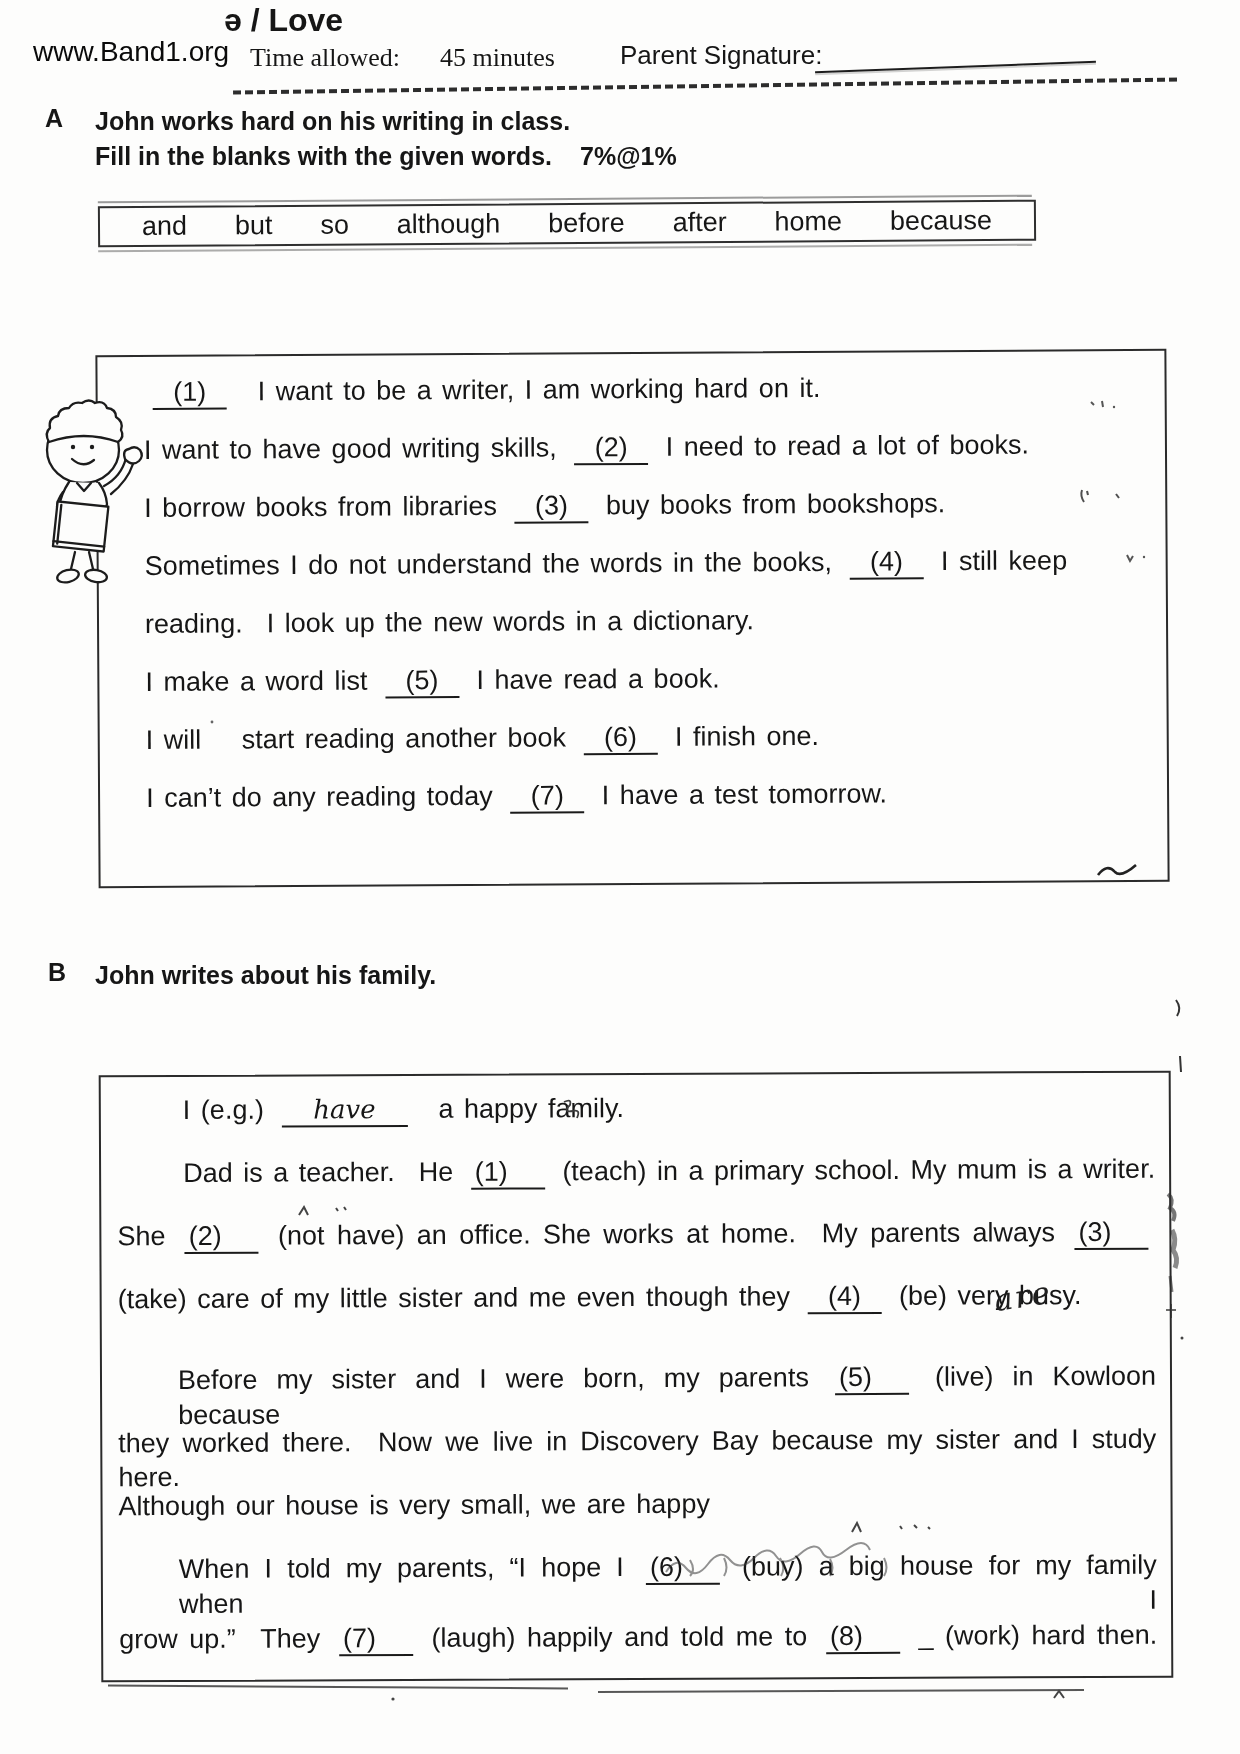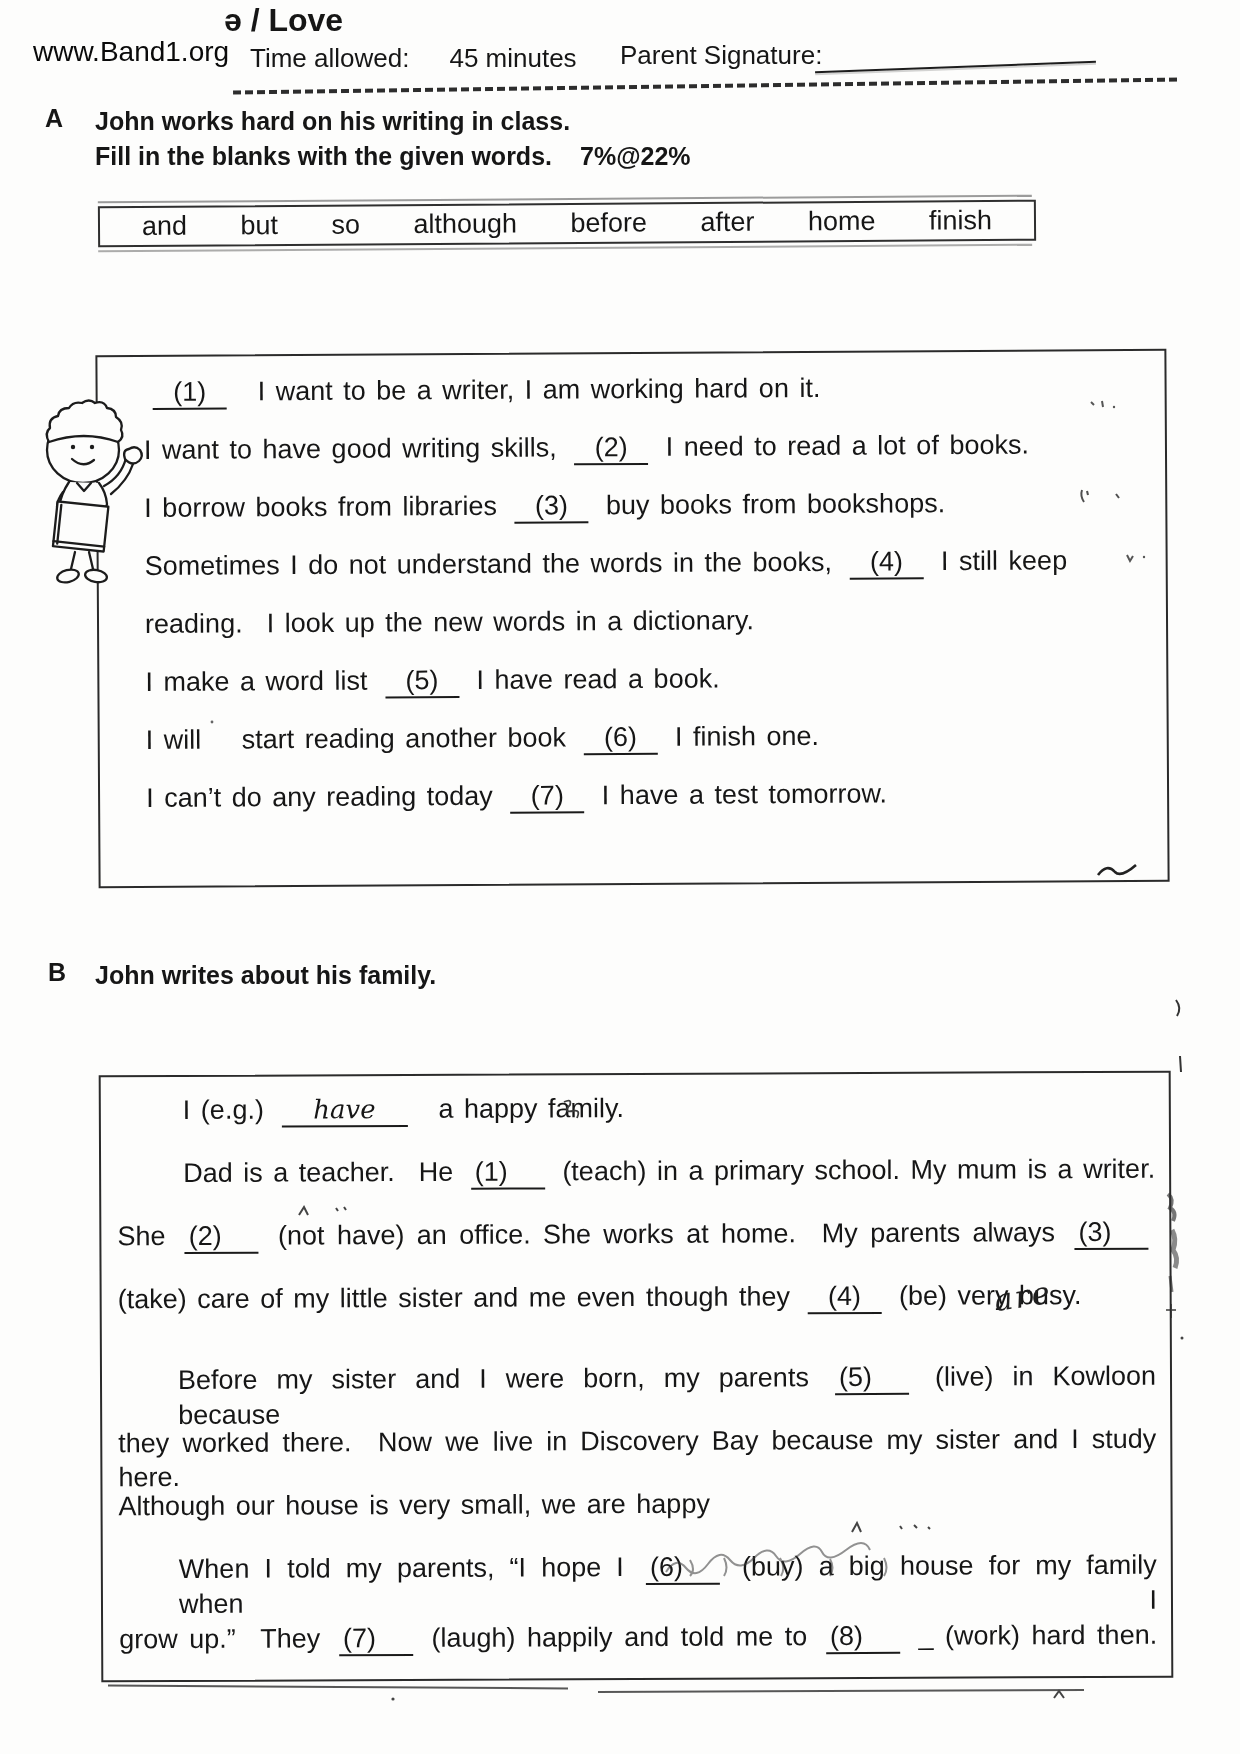--- a/index.html
+++ b/index.html
@@ -6,21 +6,21 @@
   .page{
     position:relative;width:1240px;height:1754px;margin:0 auto;
     background:#fdfdfc;overflow:hidden;
     font-family:"Liberation Sans",sans-serif;color:#161616;
   }
   .abs{position:absolute;}
 
   
   .watermark{left:33px;top:36px;font-size:28px;color:#0a0a0a;}
   .title-frag{left:224px;top:2px;font-size:32px;font-weight:bold;}
-  .time-row{left:250px;top:43px;font-size:26px;}
+  .time-row{left:250px;top:43px;font-size:26px;font-family:Liberation Serif, serif;}
   .time-row .val{margin-left:40px;}
   .sig-label{left:620px;top:40px;font-size:26px;}
   .sig-line{left:815px;top:66px;width:281px;height:0;
     border-top:2px solid #1d1d1d;transform:rotate(-2.1deg);
     box-shadow:0 2px 0 rgba(20,20,20,.18);}
   .dash-sep{left:233px;top:84px;width:948px;height:4px;transform:rotate(-0.8deg);
     background:repeating-linear-gradient(90deg,#2d2d2d 0 8px,transparent 8px 12px);}
 
   
   .sec-label{font-size:25px;font-weight:bold;}
@@ -75,32 +75,32 @@
   <div class="abs time-row">
     <span>Time allowed:</span><span class="val">45 minutes</span>
   </div>
   <div class="abs sig-label">Parent Signature:</div>
   <div class="abs sig-line"></div>
   <div class="abs dash-sep"></div>
 
   <div class="abs sec-label" style="left:45px;top:104px;">A</div>
   <div class="abs sec-h" style="left:95px;top:104px;">John works hard on his writing in class.</div>
   <div class="abs sec-h" style="left:95px;top:139px;">
-    <span>Fill in the blanks with the given words.</span><span class="marks">7%@22%</span>
+    <span>Fill in the blanks with the given words.</span><span class="marks">7%@1%</span>
   </div>
 
   <div class="abs wordbank">
       <span class="wb-word">and</span>
       <span class="wb-word">but</span>
       <span class="wb-word">so</span>
       <span class="wb-word">although</span>
       <span class="wb-word">before</span>
       <span class="wb-word">after</span>
       <span class="wb-word">home</span>
-      <span class="wb-word">finish</span>
+      <span class="wb-word">because</span>
     </div>
 
   <div class="abs pbox boxA">
       <div class="tline" style="padding-left: 2px;"><span class="blank num">(1)</span>  I want to be a writer, I am working hard on it.</div>
       <div class="tline">I want to have good writing skills, <span class="blank num">(2)</span> I need to read a lot of books.</div>
       <div class="tline">I borrow books from libraries <span class="blank num">(3)</span> buy books from bookshops.</div>
       <div class="tline">Sometimes I do not understand the words in the books, <span class="blank num">(4)</span> I still keep</div>
       <div class="tline">reading.  I look up the new words in a dictionary.</div>
       <div class="tline">I make a word list <span class="blank num">(5)</span> I have read a book.</div>
       <div class="tline">I will   start reading another book <span class="blank num">(6)</span> I finish one.</div>

